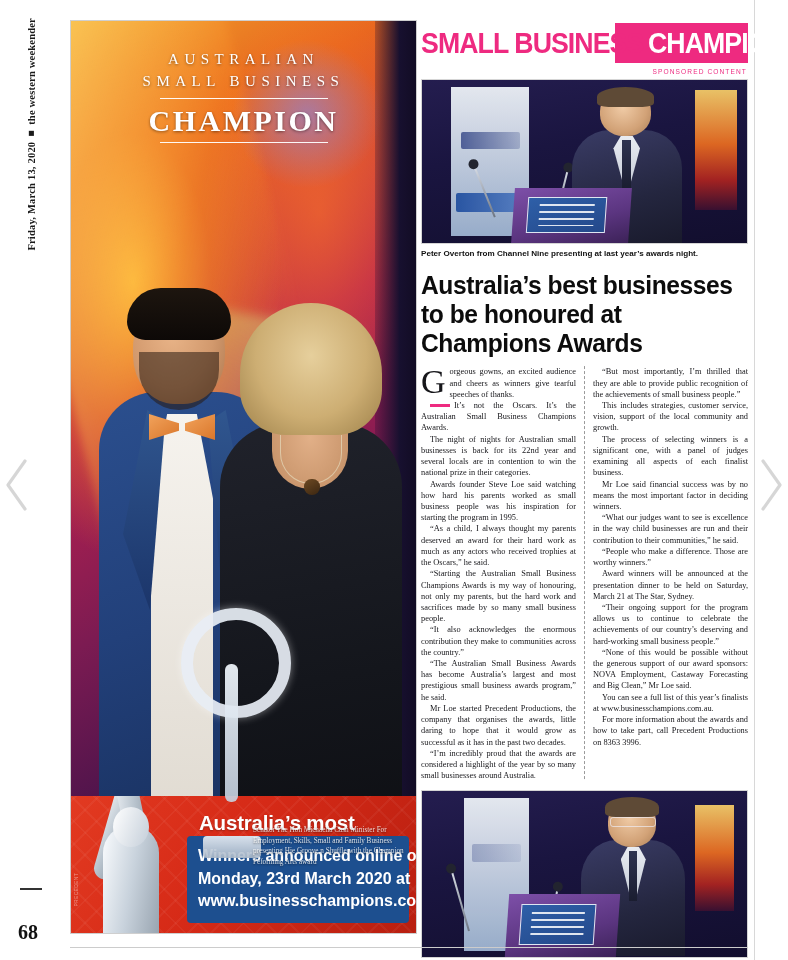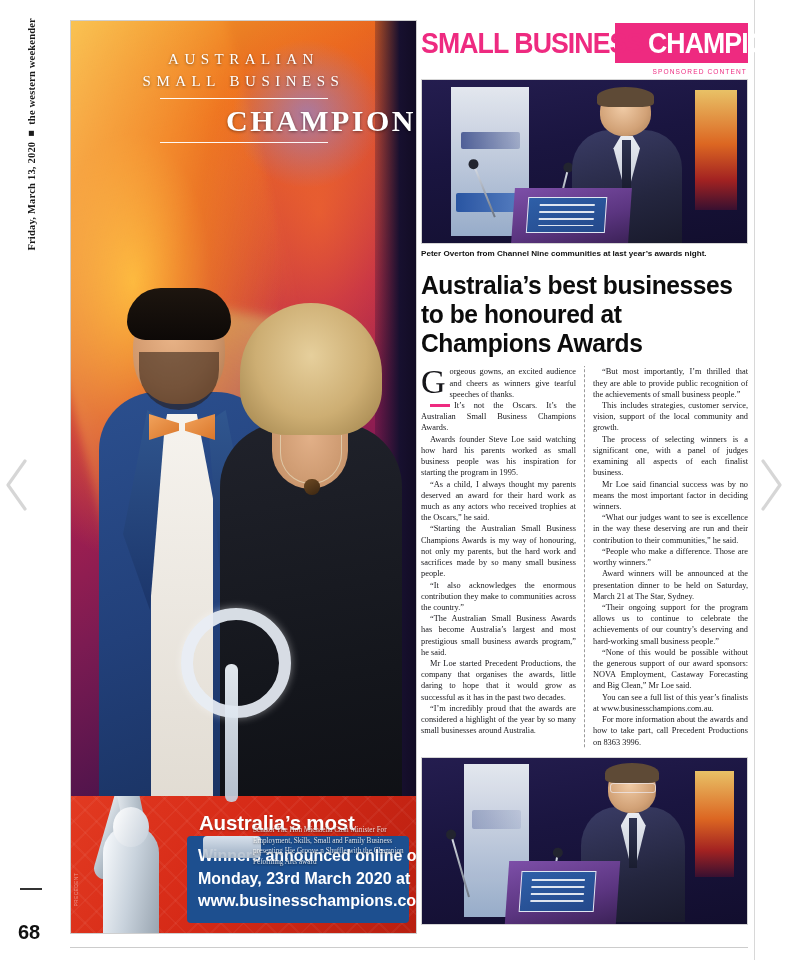--- a/index.html
+++ b/index.html
@@ -44,21 +44,21 @@
     color:#1a1a1a;
     white-space:nowrap;
   }
 
   
   #page-number-box{
     position:absolute;left:18px;bottom:18px;width:34px;
   }
   #page-number-box .rule{height:2px;background:#333;width:22px;margin:0 0 5px 2px;}
   #page-number-box .num{
-    font-family:Liberation Sans, sans-serif;
+    font-family:Liberation Serif, serif;
     font-weight:bold;font-size:20px;color:#111;line-height:1;margin-top:32px;
   }
 
   
   #left-ad{
     position:absolute;left:70px;top:20px;width:345px;height:912px;
     border:1px solid #cfcfcf;
     overflow:hidden;background:#1a0a18;
   }
 
@@ -99,21 +99,21 @@
     text-shadow:0 1px 3px rgba(0,0,0,.45);
     z-index:4;
   }
   #ad-logo .l1,#ad-logo .l2{
     font-size:15px;letter-spacing:5.5px;font-weight:400;line-height:1.45;
   }
   #ad-logo .hr{
     width:168px;height:1.5px;background:#fff;margin:5px auto 6px;opacity:.95;
   }
   #ad-logo .l3{
-    font-size:30px;letter-spacing:2.5px;font-weight:bold;line-height:1.05;text-align:right;
+    font-size:30px;letter-spacing:2.5px;font-weight:bold;line-height:1.05;
   }
   #ad-logo .l4{
     font-size:15px;letter-spacing:5.5px;line-height:1.45;
   }
 
   
   .person{position:absolute;bottom:0;}
   
   #man{left:28px;bottom:0;width:175px;height:600px;}
   #man .head{
@@ -566,47 +566,48 @@
         <div class="sp-tie"></div>
         <div class="sp-head"></div>
         <div class="sp-hair"></div>
       </div>
       <div class="lectern">
         <div class="plaque">
           <div class="pl-text"></div>
         </div>
       </div>
     </div>
-    <div class="photo-caption">Peter Overton from Channel Nine communities at last year’s awards night.</div>
+    <div class="photo-caption">Peter Overton from Channel Nine presenting at last year’s awards night.</div>
 
     <h1 id="article-headline">Australia’s best businesses to be honoured at Champions Awards</h1>
 
     <div id="article-body">
       <div class="bodycol" id="body-col-1">
         <p class="noind">
           <span class="dropcap">G</span><span>orgeous gowns, an excited audience and cheers as winners give tearful speeches of thanks.</span>
         </p>
         <p><span class="pink-dash"></span><span>It’s not the Oscars. It’s the Australian Small Business Champions Awards.</span></p>
+        <p>The night of nights for Australian small businesses is back for its 22nd year and several locals are in contention to win the national prize in their categories.</p>
         <p>Awards founder Steve Loe said watching how hard his parents worked as small business people was his inspiration for starting the program in 1995.</p>
         <p>“As a child, I always thought my parents deserved an award for their hard work as much as any actors who received trophies at the Oscars,” he said.</p>
         <p>“Starting the Australian Small Business Champions Awards is my way of honouring, not only my parents, but the hard work and sacrifices made by so many small business people.</p>
         <p>“It also acknowledges the enormous contribution they make to communities across the country.”</p>
         <p>“The Australian Small Business Awards has become Australia’s largest and most prestigious small business awards program,” he said.</p>
         <p>Mr Loe started Precedent Productions, the company that organises the awards, little daring to hope that it would grow as successful as it has in the past two decades.</p>
         <p>“I’m incredibly proud that the awards are considered a highlight of the year by so many small businesses around Australia.</p>
       </div>
 
       <div class="col-divider"></div>
 
       <div class="bodycol" id="body-col-2">
         <p>“But most importantly, I’m thrilled that they are able to provide public recognition of the achievements of small business people.”</p>
         <p>This includes strategies, customer service, vision, support of the local community and growth.</p>
         <p>The process of selecting winners is a significant one, with a panel of judges examining all aspects of each finalist business.</p>
         <p>Mr Loe said financial success was by no means the most important factor in deciding winners.</p>
-        <p>“What our judges want to see is excellence in the way these deserving are run and their contribution to their communities,” he said.</p>
+        <p>“What our judges want to see is excellence in the way child businesses are run and their contribution to their communities,” he said.</p>
         <p>“People who make a difference. Those are worthy winners.”</p>
         <p>Award winners will be announced at the presentation dinner to be held on Saturday, March 21 at The Star, Sydney.</p>
         <p>“Their ongoing support for the program allows us to continue to celebrate the achievements of our country’s deserving and hard-working small business people.”</p>
         <p>“None of this would be possible without the generous support of our award sponsors: NOVA Employment, Castaway Forecasting and Big Clean,” Mr Loe said.</p>
         <p>You can see a full list of this year’s finalists at www.businesschampions.com.au.</p>
         <p>For more information about the awards and how to take part, call Precedent Productions on 8363 3996.</p>
       </div>
     </div>
 
     <div id="photo-bottom-wrap">

